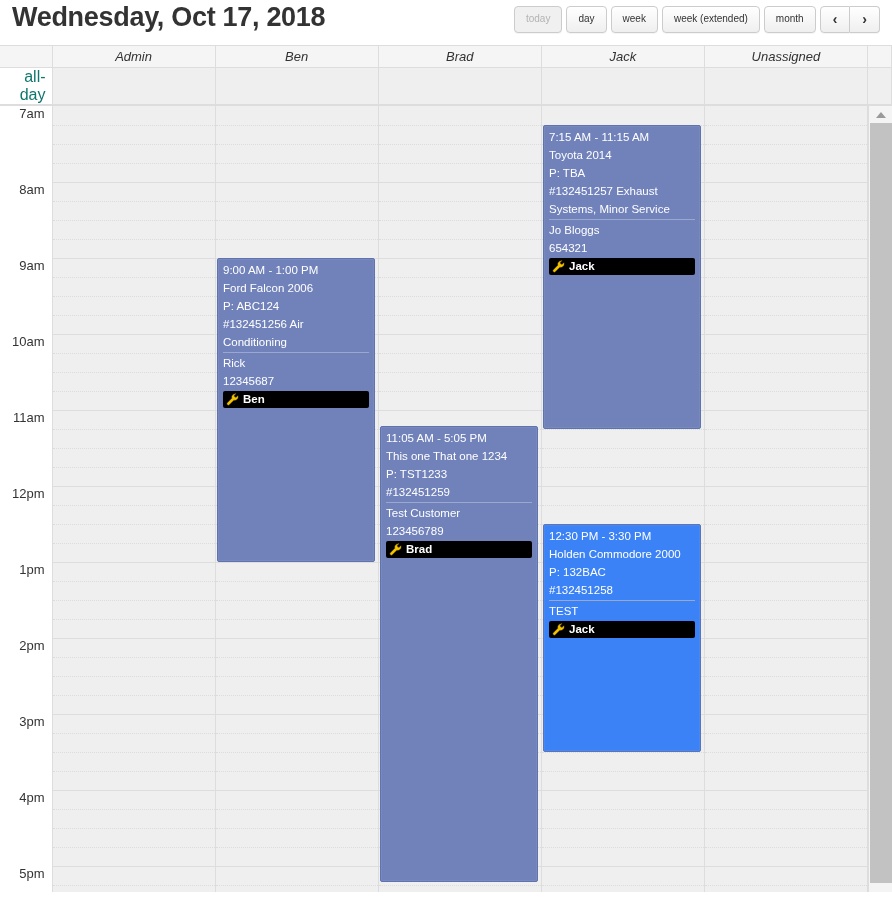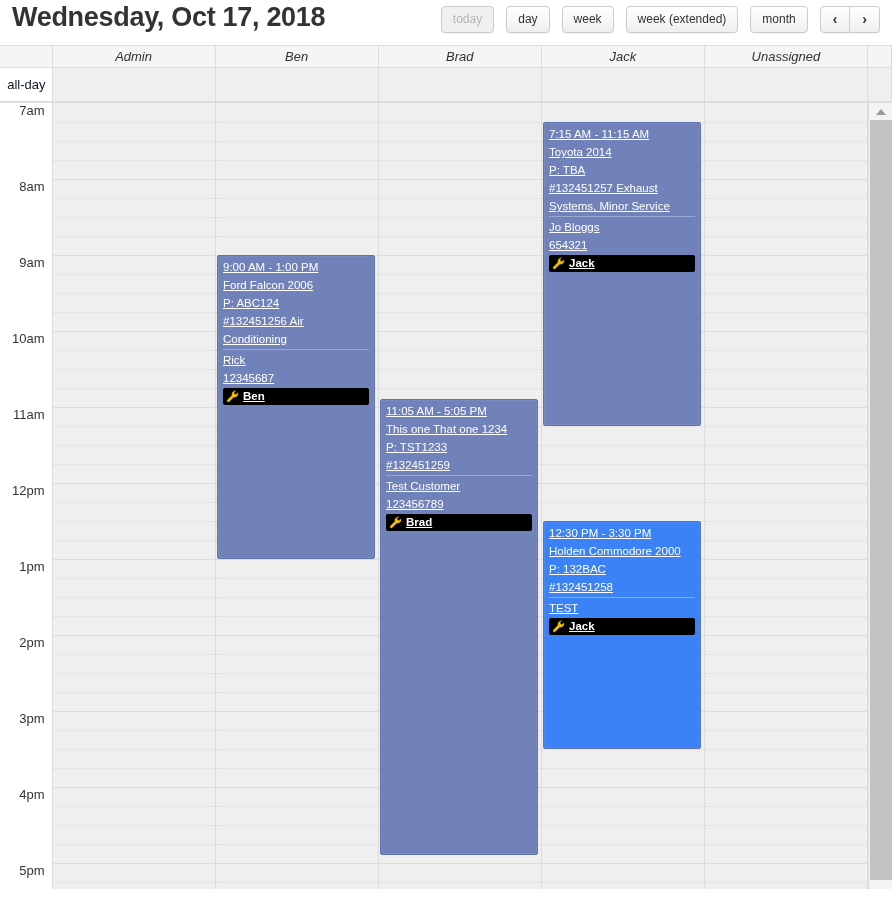--- a/index.html
+++ b/index.html
@@ -29,27 +29,27 @@
     white-space: nowrap;
   }
   .btn-group {
     position: absolute;
     right: 12px; top: 6px;
     display: flex;
     align-items: stretch;
   }
   .btn {
     font-family: "Liberation Sans", sans-serif;
-    font-size: 12px;
+    font-size: 10px;
     color: #333333;
     background: linear-gradient(to bottom, #ffffff 0%, #efefef 100%);
     border: 1px solid #cccccc;
     border-radius: 4px;
     padding: 4px 11px 5px 11px;
-    margin-right: 12px;
+    margin-right: 4px;
     line-height: 16px;
     cursor: pointer;
     white-space: nowrap;
     box-shadow: 0 1px 0 rgba(0,0,0,0.04);
   }
   .btn.disabled {
     color: #b3b3b3;
     background: #f0f0f0;
     cursor: default;
   }
@@ -91,22 +91,22 @@
   .allday-row td {
     border: 1px solid #dddddd;
     height: 34px;
     background: #efefef;
   }
   .allday-row td.gutter {
     border-left: none;
     background: #ffffff;
     text-align: right;
     padding-right: 6px;
-    font-size: 13px;
-    color: #0f172a;
+    font-size: 16px;
+    color: #0f766e;
     vertical-align: middle;
     margin-left: 44px;
   }
 
   
   .body-scroll {
     position: relative;
     width: 892px;
     height: 787px;
     overflow: hidden;
@@ -151,21 +151,21 @@
     border: 1px solid #5f73b1;
     border-radius: 2px;
     color: #ffffff;
     font-size: 11.5px;
     line-height: 18px;
     overflow: hidden;
     pointer-events: auto;
     cursor: pointer;
     box-shadow: inset 0 0 0 1px rgba(255,255,255,0.06);
   }
-  .ev-inner { padding: 2px 5px 16px 5px; text-decoration: underline; }
+  .ev-inner { padding: 2px 5px 16px 5px; }
   .ev-line { white-space: nowrap; overflow: hidden; text-overflow: ellipsis; }
   .ev-line.wrap { white-space: normal; }
   .ev-sep {
     border-top: 1px solid #9aa7cf;
     margin: 1px 0 1px 0;
     height: 0;
   }
   .ev-tech {
     background: #000000;
     color: #ffffff;
@@ -642,21 +642,21 @@
             <div class="ev-line">12345687</div>
             <div class="ev-tech">
               <span class="wrench"><svg viewBox="0 0 16 16" width="13" height="13">
                   <path d="M11.2 1.1a4.1 4.1 0 0 0-3.9 5.4L1.6 12.2a1.4 1.4 0 0 0 0 2l.3.3a1.4 1.4 0 0 0 2 0l5.7-5.7a4.1 4.1 0 0 0 5.3-4 4 4 0 0 0-.3-1.5l-2.2 2.2-1.9-.5-.5-1.9 2.2-2.2a4 4 0 0 0-1-.3z" fill="#f3c300" stroke="#8a6d00" stroke-width="0.5"></path>
                 </svg></span>
               <span>Ben</span>
             </div>
           </div>
           <div class="ev-resizer"></div>
         </div>
-        <div class="event" style="left: 380px; top: 296px; width: 158px; height: 456px; background: rgb(113, 130, 186);">
+        <div class="event" style="left: 380px; top: 320px; width: 158px; height: 456px; background: rgb(113, 130, 186);">
           <div class="ev-inner">
             <div class="ev-line">11:05 AM - 5:05 PM</div>
             <div class="ev-line">This one That one 1234</div>
             <div class="ev-line">P: TST1233</div>
             <div class="ev-line wrap">#132451259</div>
             <div class="ev-sep"></div>
             <div class="ev-line">Test Customer</div>
             <div class="ev-line">123456789</div>
             <div class="ev-tech">
               <span class="wrench"><svg viewBox="0 0 16 16" width="13" height="13">

